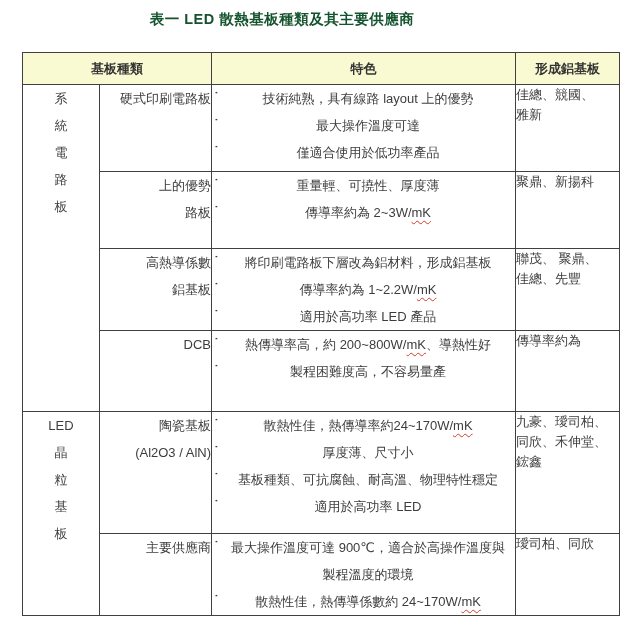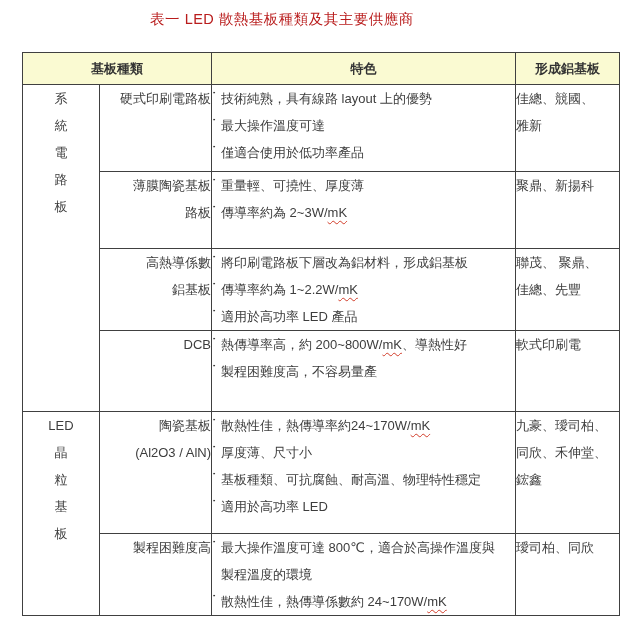--- a/index.html
+++ b/index.html
@@ -9,22 +9,22 @@
     font-family:"Liberation Sans","DejaVu Sans",sans-serif;
     color:#3d3d3d;
     overflow:hidden;
     position:relative;
   }
   .title{
     position:absolute;
     top:10px;left:0;width:564px;
     text-align:center;
     font-size:14.5px;
-    font-weight:400;
-    color:#b91c1c;
+    font-weight:700;
+    color:#14532d;
     letter-spacing:0.5px;
   }
   table.main{
     position:absolute;
     left:22px;top:52px;
     width:597px;
     border-collapse:collapse;
     table-layout:fixed;
     font-size:13px;
   }
@@ -57,20 +57,21 @@
     color:#3d3d3d;
   }
   td.sub{
     padding:6px 4px 0 7px;
     line-height:27px;
     white-space:pre-line;
     text-align:right;
   }
   td.feats{
     padding:6px 4px 0 6px;
+    text-align:center;
   }
   .feat{
     display:flex;
     line-height:27px;
   }
   .feat::before{
     content:"˙";
     flex:0 0 9px;
     width:9px;
     font-weight:bold;
@@ -81,21 +82,21 @@
     flex:1;
     white-space:pre-line;
   }
   .sp{
     text-decoration:underline wavy #d23c2a 1px;
     text-decoration-skip-ink:none;
     text-underline-offset:3px;
   }
   td.sup{
     padding:6px 2px 0 7px;
-    line-height:27px;
+    line-height:20px;
     white-space:pre-line;
   }
 </style>
 </head>
 <body>
 
 <div class="title">表一 LED 散熱基板種類及其主要供應商</div>
 
 <table class="main">
   <colgroup>
@@ -128,21 +129,21 @@
           </div>
       <div class="feat">
             <span class="txt">僅適合使用於低功率產品</span>
           </div>
     </td>
     <td class="sup">佳總、競國、
 雅新</td>
   </tr>
 
   <tr class="r2">
-    <td class="sub">薄膜陶瓷基板
+    <td class="sub">上的優勢
 路板</td>
     <td class="feats">
       <div class="feat">
             <span class="txt">重量輕、可撓性、厚度薄</span>
           </div>
       <div class="feat">
             <span class="txt">傳導率約為 2~3W/<span class="sp">mK</span></span>
           </div>
     </td>
     <td class="sup">聚鼎、新揚科</td>
@@ -169,21 +170,21 @@
   <tr class="r4">
     <td class="sub">DCB</td>
     <td class="feats">
       <div class="feat">
             <span class="txt">熱傳導率高，約 200~800W/<span class="sp">mK</span>、導熱性好</span>
           </div>
       <div class="feat">
             <span class="txt">製程困難度高，不容易量產</span>
           </div>
     </td>
-    <td class="sup">軟式印刷電</td>
+    <td class="sup">傳導率約為</td>
   </tr>
 
   <tr class="r5">
     <td class="group" rowspan="2">LED
 晶
 粒
 基
 板</td>
     <td class="sub">陶瓷基板
 (Al2O3 / AlN)</td>
@@ -200,24 +201,24 @@
       <div class="feat">
             <span class="txt">適用於高功率 LED</span>
           </div>
     </td>
     <td class="sup">九豪、璦司柏、
 同欣、禾伸堂、
 鋐鑫</td>
   </tr>
 
   <tr class="r6">
-    <td class="sub">製程困難度高</td>
-    <td class="feats">
-      <div class="feat">
-            <span class="txt">最大操作溫度可達 800℃，適合於高操作溫度與
+    <td class="sub">主要供應商</td>
+    <td class="feats">
+      <div class="feat">
+            <span class="txt">最大操作溫度可達 900℃，適合於高操作溫度與
 製程溫度的環境</span>
           </div>
       <div class="feat">
             <span class="txt">散熱性佳，熱傳導係數約 24~170W/<span class="sp">mK</span></span>
           </div>
     </td>
     <td class="sup">璦司柏、同欣</td>
   </tr>
 </tbody>
   </table>

